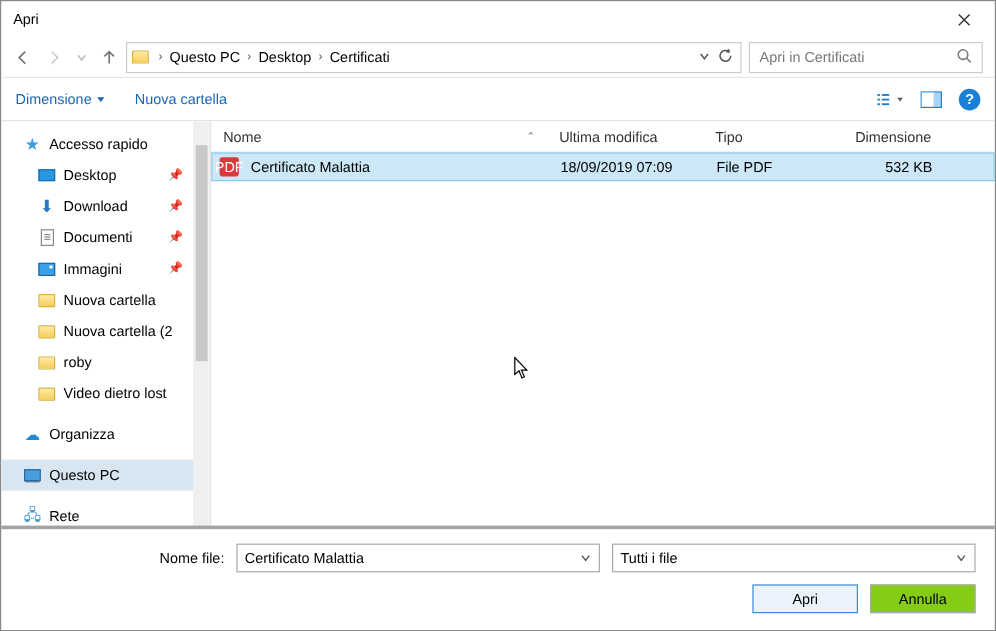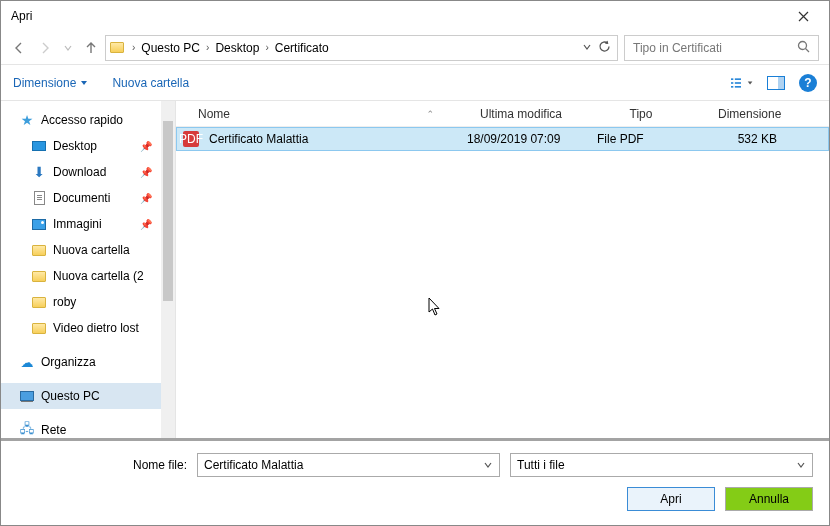--- a/index.html
+++ b/index.html
@@ -43,21 +43,21 @@
   .ic-doc { background:#fff; border:1px solid #888; width:11px; height:14px; position:relative;}
   .ic-doc::before {content:""; position:absolute; left:2px; right:2px; top:3px; height:1px; background:#888; box-shadow:0 2px 0 #888, 0 4px 0 #888;}
   .ic-img { background:#3aa0e8; width:14px; height:11px; border:1px solid #1d6aa5; position:relative;}
   .ic-img::before{content:""; position:absolute; right:1px; top:1px; width:3px; height:3px; background:#fff; border-radius:50%;}
   .ic-onedrive { color:#1c88d6; font-size:13px;}
   .ic-pc { background:#4a9ee0; width:14px; height:10px; border:1px solid #2a6aa0; box-shadow:0 2px 0 -1px #777;}
   .ic-net { color:#3a8fd0; font-size:13px;}
 
   .filepane { flex:1; }
   .col-headers { display:flex; align-items:center; height:26px; border-bottom:1px solid #eee; color:#333; }
-  .col-headers .col { padding:0 22px;text-align:center; }
+  .col-headers .col { padding:0 10px; }
   .col-name { width:280px; display:flex; align-items:center; gap:8px; }
   .col-name .sort { color:#888; font-size:9px; }
   .col-date { width:130px; }
   .col-type { width:110px; }
   .col-size { width:90px; text-align:right; }
   .filerow { display:flex; align-items:center; height:24px; background:#cce8f7; border:1px solid #8cc8ef; }
   .filerow .cell { padding:0 10px; }
   .file-ic { width:16px; height:16px; background:#d63b3b; color:#fff; font-size:7px; font-weight:normal; display:flex; align-items:center; justify-content:center; margin-left:6px; border-radius:2px;}
 
   .footer { position:absolute; left:0; right:0; bottom:0; padding:12px 16px 14px 16px; border-top:3px solid #a3a3a3; }
@@ -109,33 +109,33 @@
   </div>
   <div class="breadcrumb-bar">
     <div class="folder-ic">
         <div class="ic-folder"></div>
       </div>
     <span class="sep">›</span>
     <span class="crumb">Questo PC</span>
     <span class="sep">›</span>
     <span class="crumb">Desktop</span>
     <span class="sep">›</span>
-    <span class="crumb">Certificato</span>
+    <span class="crumb">Certificati</span>
     <div class="tail">
       <span><svg width="10" height="10" viewBox="0 0 10 10">
             <path d="M2 3 L5 7 L8 3" stroke="#555" stroke-width="1.2" fill="none"></path>
           </svg></span>
       <span><svg width="13" height="13" viewBox="0 0 13 13">
             <path d="M11 6.5 A4.5 4.5 0 1 1 9.3 3" stroke="#555" stroke-width="1.3" fill="none"></path>
             <path d="M9 1 L9.5 3.2 L7.3 3" stroke="#555" stroke-width="1.3" fill="none"></path>
           </svg></span>
     </div>
   </div>
   <div class="searchbox">
-    <span>Tipo in Certificati</span>
+    <span>Apri in Certificati</span>
     <span><svg width="13" height="13" viewBox="0 0 13 13">
           <circle cx="5.5" cy="5.5" r="4" stroke="#777" stroke-width="1.3" fill="none"></circle>
           <path d="M8.5 8.5 L12 12" stroke="#777" stroke-width="1.3"></path>
         </svg></span>
   </div>
 </div>
 
 <div class="toolbar">
   <div class="link">
     <span>Dimensione</span>

